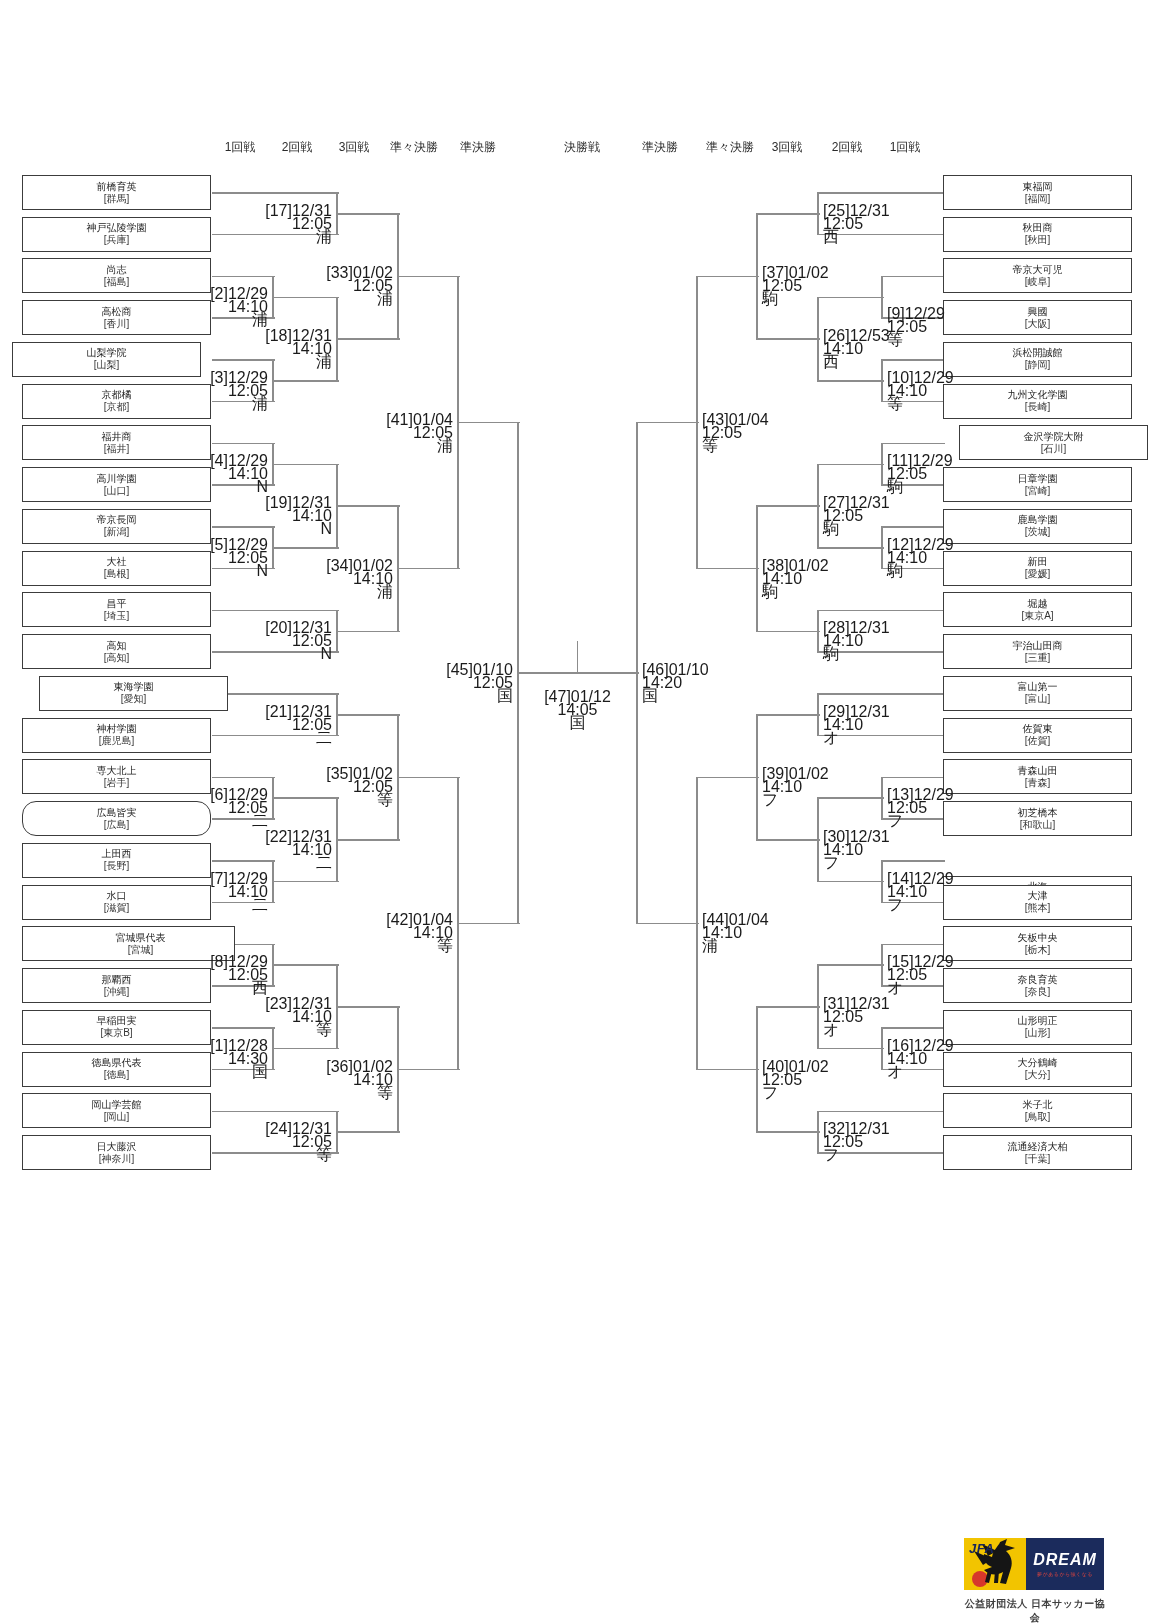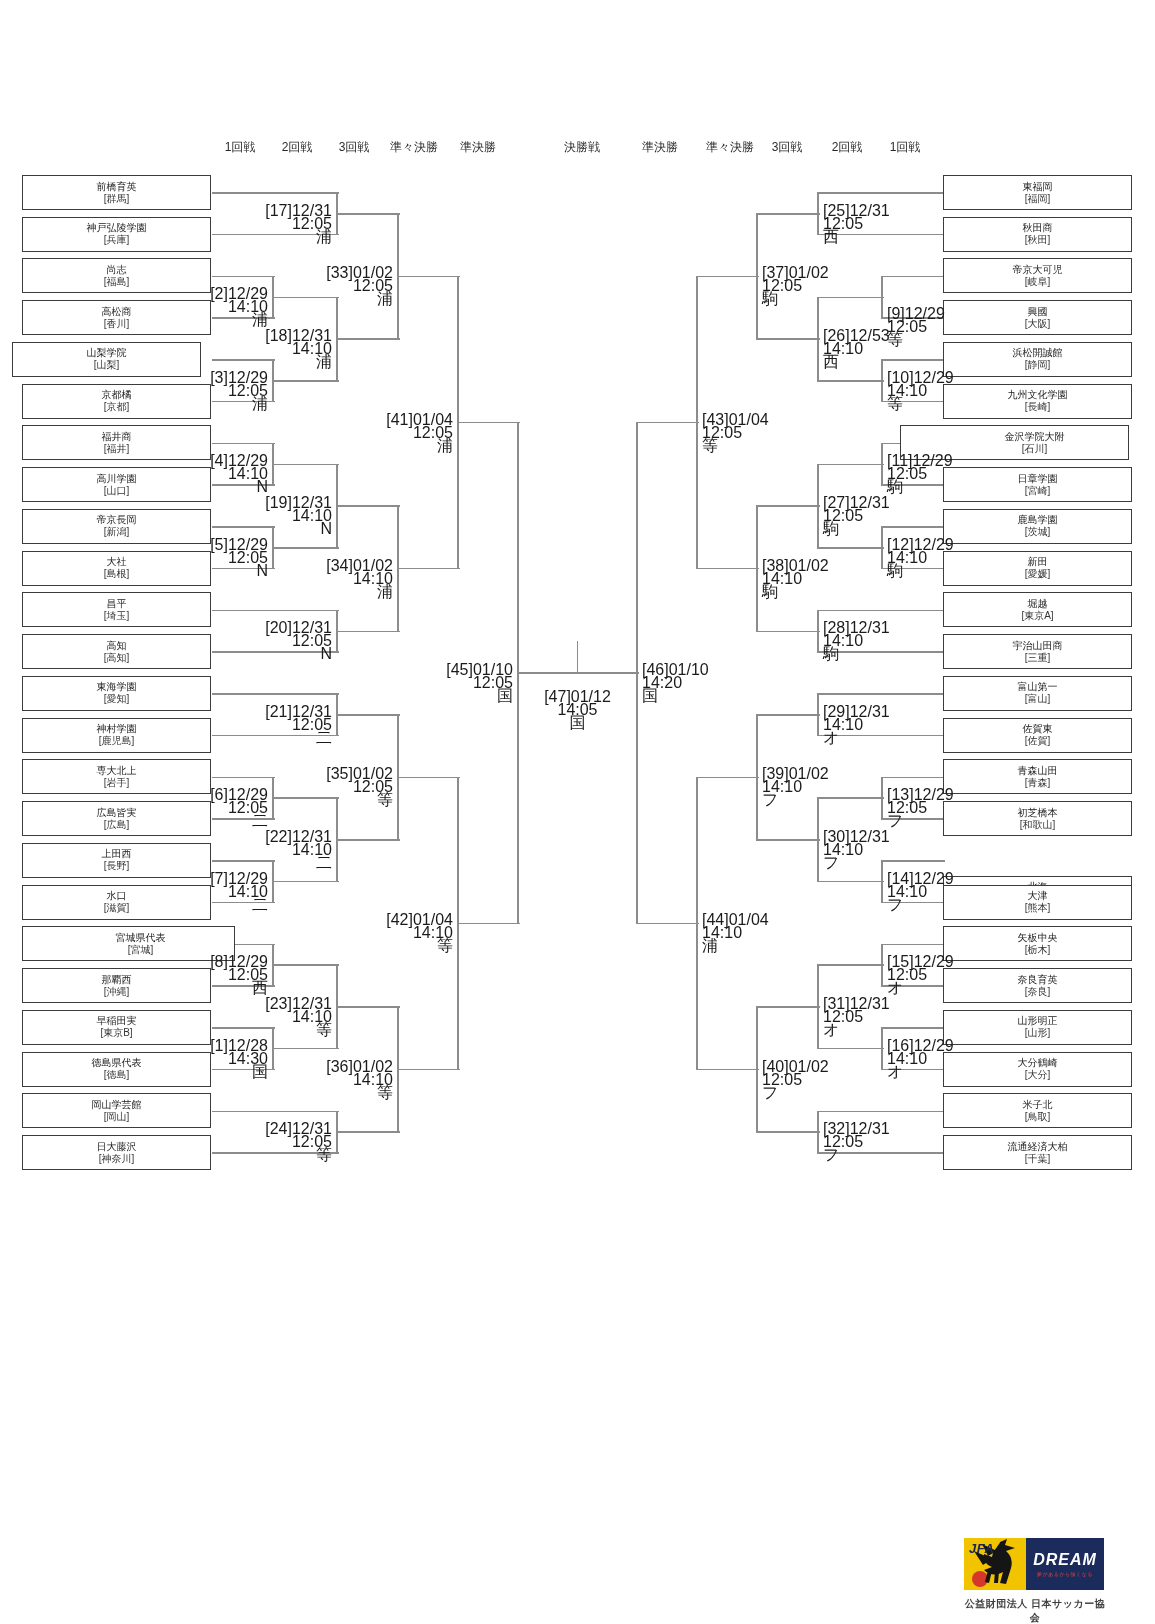--- a/index.html
+++ b/index.html
@@ -89,33 +89,33 @@
         <span class="pf">[島根]</span>
       </div>
       <div class="tbox" style="left: 22px; top: 592.4px;">
         <span class="nm">昌平</span>
         <span class="pf">[埼玉]</span>
       </div>
       <div class="tbox" style="left: 22px; top: 634.14px;">
         <span class="nm">高知</span>
         <span class="pf">[高知]</span>
       </div>
-      <div class="tbox" style="left: 22px; top: 675.88px;">
+      <div class="tbox" style="left: 39px; top: 675.88px;">
         <span class="nm">東海学園</span>
         <span class="pf">[愛知]</span>
       </div>
       <div class="tbox" style="left: 22px; top: 717.62px;">
         <span class="nm">神村学園</span>
         <span class="pf">[鹿児島]</span>
       </div>
       <div class="tbox" style="left: 22px; top: 759.36px;">
         <span class="nm">専大北上</span>
         <span class="pf">[岩手]</span>
       </div>
-      <div class="tbox" style="left: 22px; top: 801.1px;">
+      <div class="tbox" style="left: 22px; top: 801.1px; border-radius: 14px;">
         <span class="nm">広島皆実</span>
         <span class="pf">[広島]</span>
       </div>
       <div class="tbox" style="left: 22px; top: 842.84px;">
         <span class="nm">上田西</span>
         <span class="pf">[長野]</span>
       </div>
       <div class="tbox" style="left: 22px; top: 884.58px;">
         <span class="nm">水口</span>
         <span class="pf">[滋賀]</span>
@@ -161,21 +161,21 @@
         <span class="pf">[大阪]</span>
       </div>
       <div class="tbox" style="left: 943px; top: 341.96px;">
         <span class="nm">浜松開誠館</span>
         <span class="pf">[静岡]</span>
       </div>
       <div class="tbox" style="left: 943px; top: 383.7px;">
         <span class="nm">九州文化学園</span>
         <span class="pf">[長崎]</span>
       </div>
-      <div class="tbox" style="left: 900px; top: 425.44px; padding-left: 40px;">
+      <div class="tbox" style="left: 959px; top: 425.44px;">
         <span class="nm">金沢学院大附</span>
         <span class="pf">[石川]</span>
       </div>
       <div class="tbox" style="left: 943px; top: 467.18px;">
         <span class="nm">日章学園</span>
         <span class="pf">[宮崎]</span>
       </div>
       <div class="tbox" style="left: 943px; top: 508.92px;">
         <span class="nm">鹿島学園</span>
         <span class="pf">[茨城]</span>

